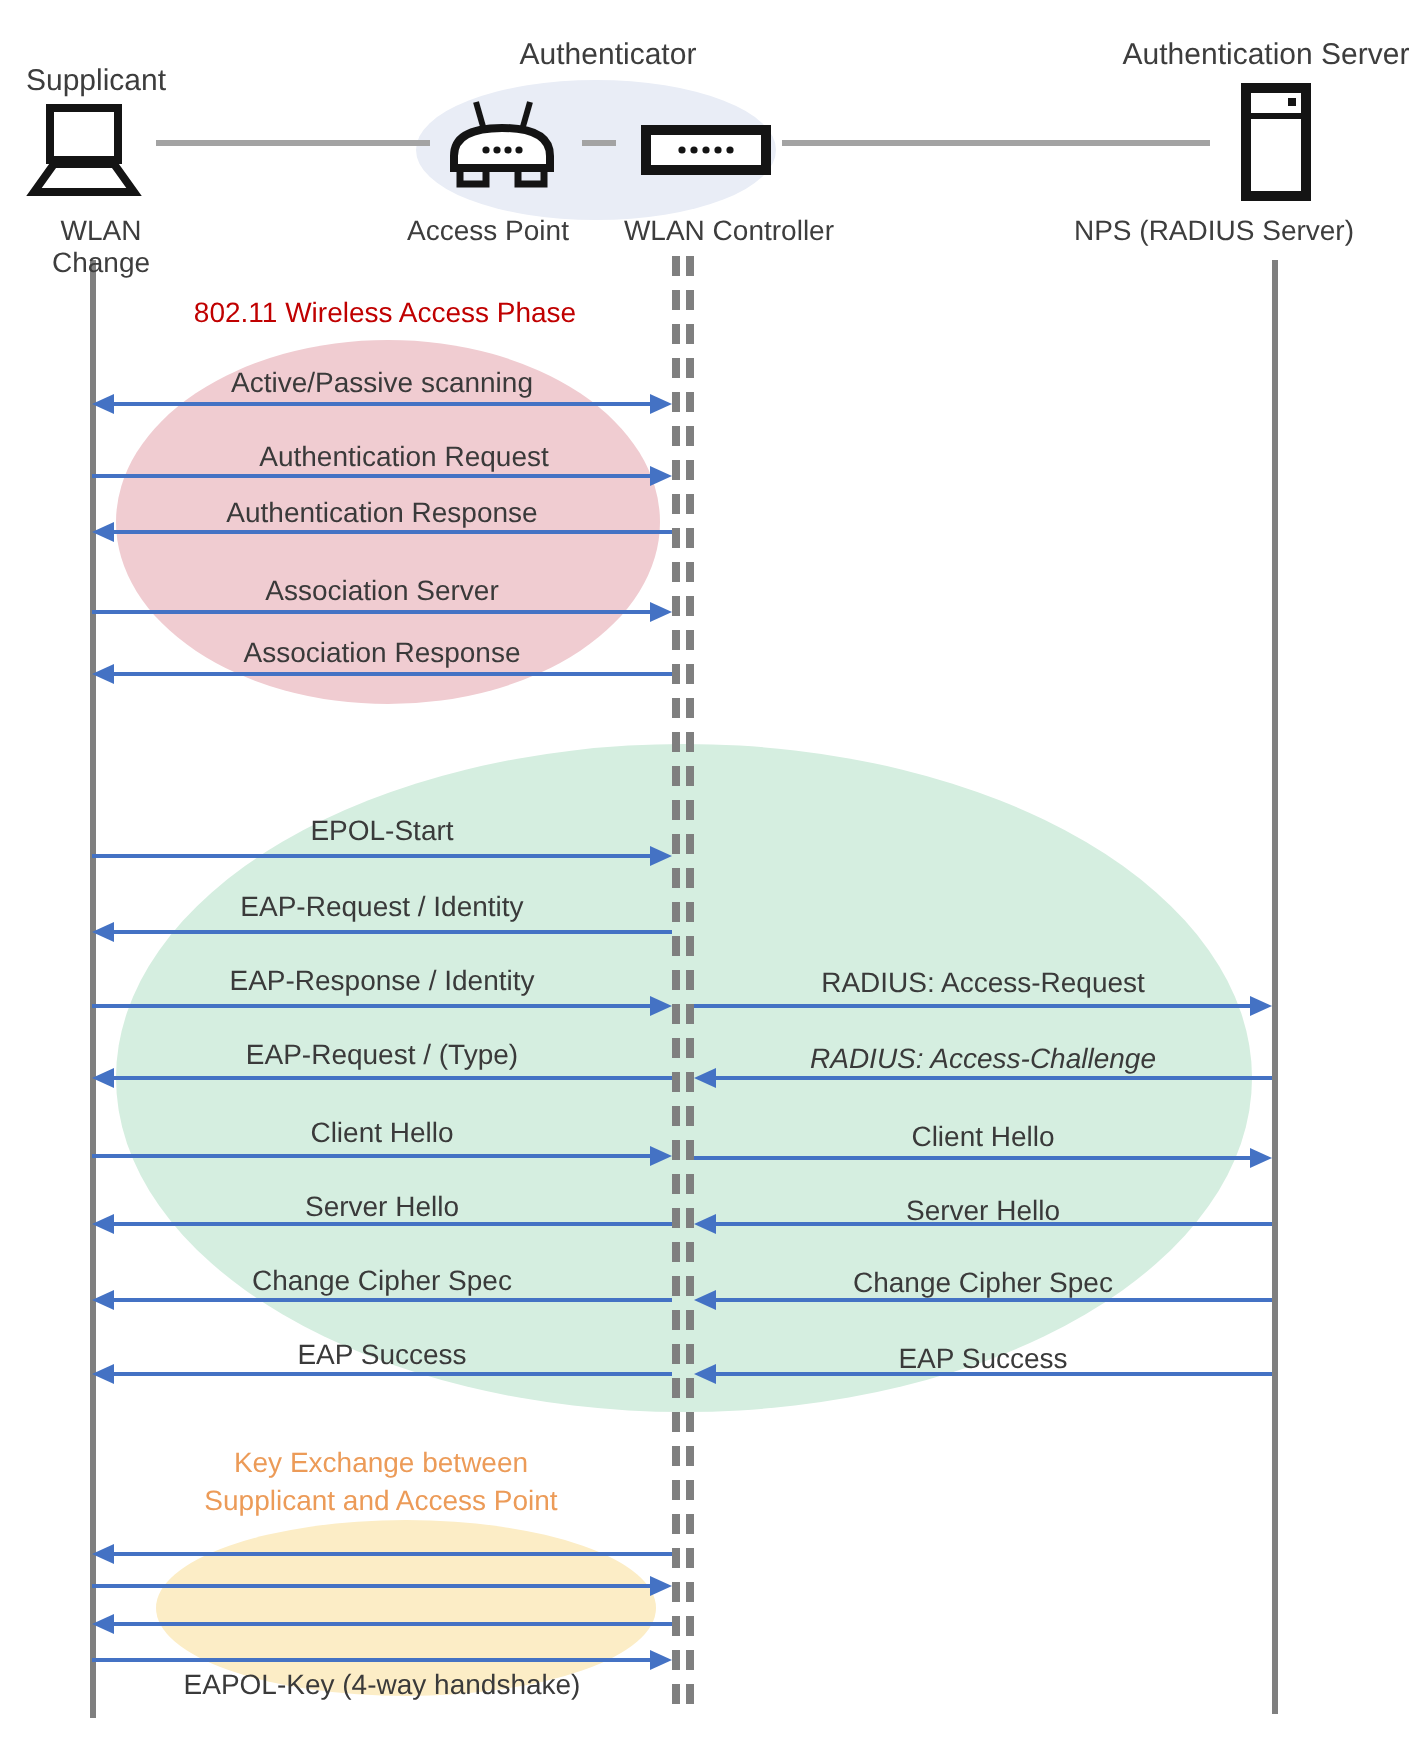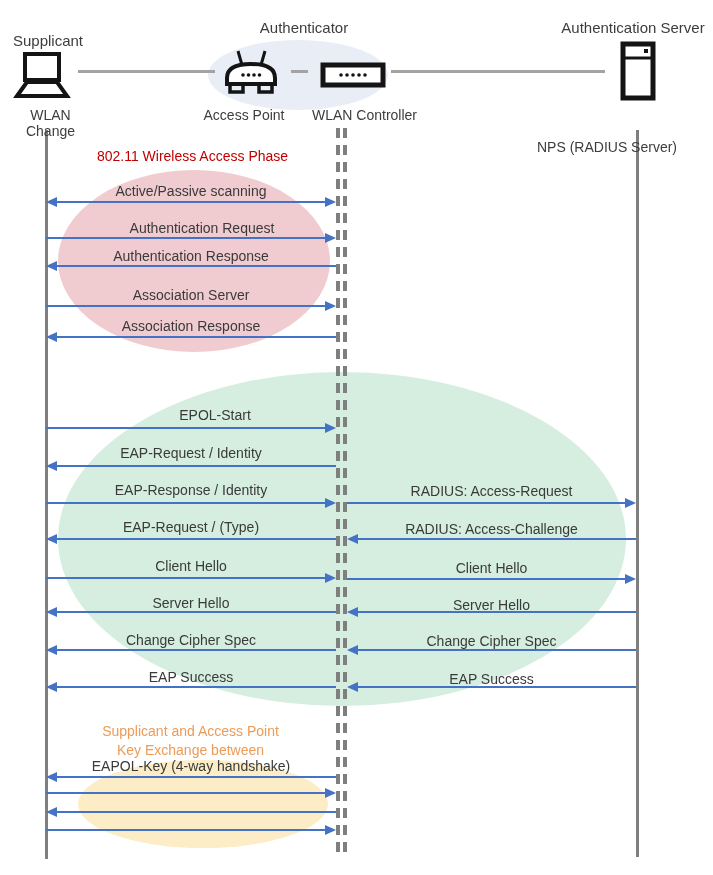--- a/index.html
+++ b/index.html
@@ -77,31 +77,31 @@
     <svg width="36" height="60" viewBox="0 0 36 60">
       <rect x="3" y="3" width="30" height="54" fill="#fff" stroke="#141414" stroke-width="5"></rect>
       <line x1="4" y1="17" x2="32" y2="17" stroke="#141414" stroke-width="3"></line>
       <rect x="24" y="8" width="4" height="4" fill="#141414"></rect>
     </svg>
   </div>
 
   <div class="dev-label" style="left:8px;top:107px;width:85px;">WLAN Change</div>
   <div class="dev-label" style="left:199px;top:107px;width:90px;">Access Point</div>
   <div class="dev-label" style="left:307px;top:107px;width:110px;text-align:right;">WLAN Controller</div>
-  <div class="dev-label" style="left:527px;top:107px;width:160px;margin-top:32px;">NPS (RADIUS Server)</div>
+  <div class="dev-label" style="left:527px;top:107px;width:160px;">NPS (RADIUS Server)</div>
 
   <div class="lifeline" style="left:45px;top:130px;height:729px;"></div>
   <div class="dashline" style="left:336px;"></div>
   <div class="dashline" style="left:343px;"></div>
   <div class="lifeline" style="left:636px;top:130px;height:727px;"></div>
 
   <div class="phase-title" style="left:50px;top:147px;width:285px;color:var(--phase-red);">802.11 Wireless Access Phase</div>
   <div class="phase-title" style="left:48px;top:722px;width:285px;color:var(--phase-orange);">
+    <div>Key Exchange between</div>
     <div>Supplicant and Access Point</div>
-    <div>Key Exchange between</div>
   </div>
 
   <div id="msg-layer">
       <div class="msg-label" style="left: 46px; top: 183px; width: 290px;">Active/Passive scanning</div>
       <div class="arrow" style="left: 46px; top: 196px; width: 290px;">
         <i class="line" style="left: 9px; right: 9px;"></i>
         <i class="head hl"></i>
         <i class="head hr"></i>
       </div>
       <div class="msg-label" style="left: 46px; top: 220px; width: 290px; padding-left: 11px;">Authentication Request</div>
@@ -117,21 +117,21 @@
       <div class="msg-label" style="left: 46px; top: 287px; width: 290px;">Association Server</div>
       <div class="arrow" style="left: 46px; top: 300px; width: 290px;">
         <i class="line" style="right: 9px;"></i>
         <i class="head hr"></i>
       </div>
       <div class="msg-label" style="left: 46px; top: 318px; width: 290px;">Association Response</div>
       <div class="arrow" style="left: 46px; top: 331px; width: 290px;">
         <i class="line" style="left: 9px;"></i>
         <i class="head hl"></i>
       </div>
-      <div class="msg-label" style="left: 46px; top: 407px; width: 290px; padding-left: 24px;">EPOL-Start</div>
+      <div class="msg-label" style="left: 46px; top: 407px; width: 290px;">EPOL-Start</div>
       <div class="arrow" style="left: 46px; top: 422px; width: 290px;">
         <i class="line" style="right: 9px;"></i>
         <i class="head hr"></i>
       </div>
       <div class="msg-label" style="left: 46px; top: 445px; width: 290px;">EAP-Request / Identity</div>
       <div class="arrow" style="left: 46px; top: 460px; width: 290px;">
         <i class="line" style="left: 9px;"></i>
         <i class="head hl"></i>
       </div>
       <div class="msg-label" style="left: 46px; top: 482px; width: 290px;">EAP-Response / Identity</div>
@@ -142,21 +142,21 @@
       <div class="msg-label" style="left: 347px; top: 483px; width: 289px;">RADIUS: Access-Request</div>
       <div class="arrow" style="left: 347px; top: 497px; width: 289px;">
         <i class="line" style="right: 9px;"></i>
         <i class="head hr"></i>
       </div>
       <div class="msg-label" style="left: 46px; top: 519px; width: 290px;">EAP-Request / (Type)</div>
       <div class="arrow" style="left: 46px; top: 533px; width: 290px;">
         <i class="line" style="left: 9px;"></i>
         <i class="head hl"></i>
       </div>
-      <div class="msg-label" style="left: 347px; top: 521px; width: 289px;">RADIUS: Access-Challenge</div>
+      <div class="msg-label" style="left: 347px; top: 521px; width: 289px; font-style: italic;">RADIUS: Access-Challenge</div>
       <div class="arrow" style="left: 347px; top: 533px; width: 289px;">
         <i class="line" style="left: 9px;"></i>
         <i class="head hl"></i>
       </div>
       <div class="msg-label" style="left: 46px; top: 558px; width: 290px;">Client Hello</div>
       <div class="arrow" style="left: 46px; top: 572px; width: 290px;">
         <i class="line" style="right: 9px;"></i>
         <i class="head hr"></i>
       </div>
       <div class="msg-label" style="left: 347px; top: 560px; width: 289px;">Client Hello</div>
@@ -195,21 +195,21 @@
         <i class="head hl"></i>
       </div>
       <div class="arrow" style="left: 46px; top: 771px; width: 290px;">
         <i class="line" style="left: 9px;"></i>
         <i class="head hl"></i>
       </div>
       <div class="arrow" style="left: 46px; top: 787px; width: 290px;">
         <i class="line" style="right: 9px;"></i>
         <i class="head hr"></i>
       </div>
-      <div class="msg-label" style="left: 46px; top: 758px; width: 290px;">EAPOL-Key (4-way handshake)</div>
+      <div class="msg-label" style="left: 46px; top: 834px; width: 290px;">EAPOL-Key (4-way handshake)</div>
       <div class="arrow" style="left: 46px; top: 806px; width: 290px;">
         <i class="line" style="left: 9px;"></i>
         <i class="head hl"></i>
       </div>
       <div class="arrow" style="left: 46px; top: 824px; width: 290px;">
         <i class="line" style="right: 9px;"></i>
         <i class="head hr"></i>
       </div>
     </div>
 

